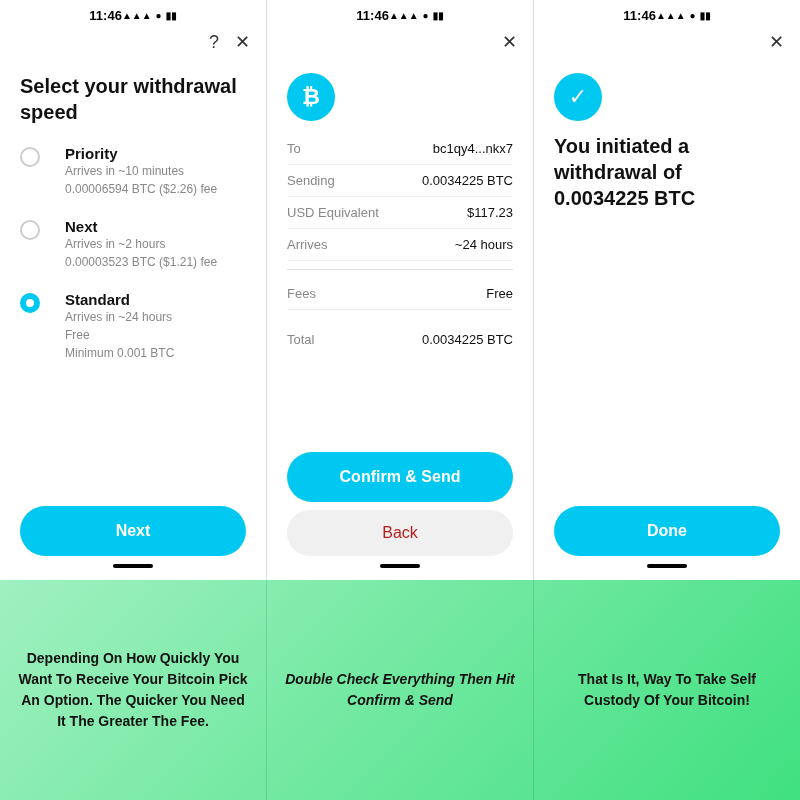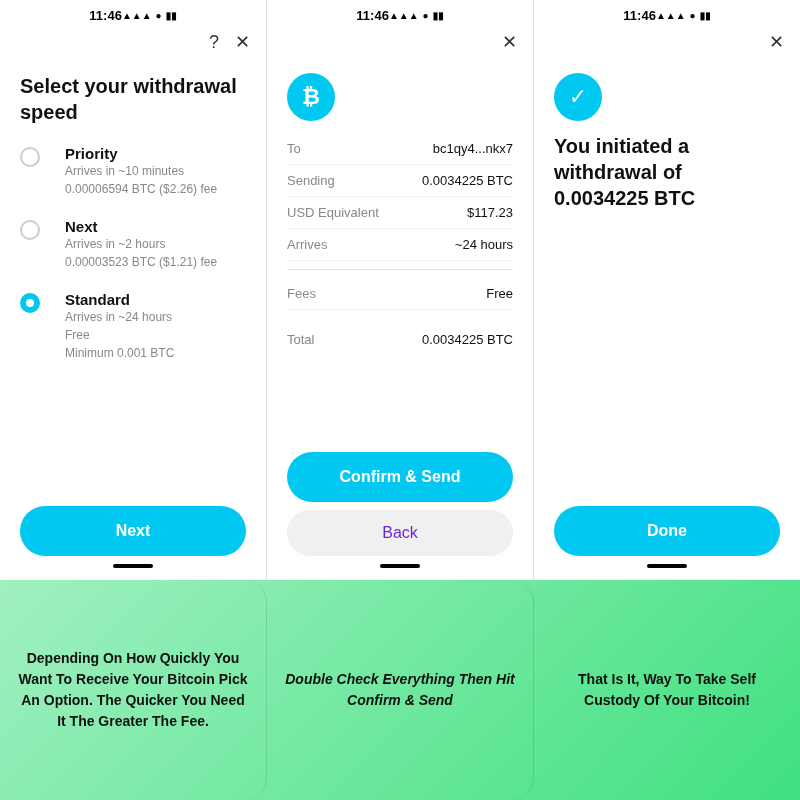--- a/index.html
+++ b/index.html
@@ -176,21 +176,21 @@
     }
     .btn-secondary {
       width: calc(100% - 40px);
       margin: 8px 20px 0;
       padding: 14px;
       background: #f0f0f0;
       border: none;
       border-radius: 30px;
       font-size: 16px;
       font-weight: 500;
-      color: #6d28d9;
+      color: #b91c1c;
       cursor: pointer;
       text-align: center;
     }
 
     .bottom-bar {
       display: flex;
       justify-content: center;
       padding: 8px;
     }
     .home-bar {
@@ -204,21 +204,20 @@
       padding-bottom: 4px;
     }
 
     
     .bottom-panel {
       flex: 1;
       display: flex;
       align-items: center;
       justify-content: center;
       padding: 16px;
-      border-radius: 22px;
     }
     .bottom-caption {
       text-align: center;
       font-size: 14px;
       font-weight: 700;
       color: #111;
       line-height: 1.5;
     }
     .bottom-caption.italic {
       font-style: italic;

